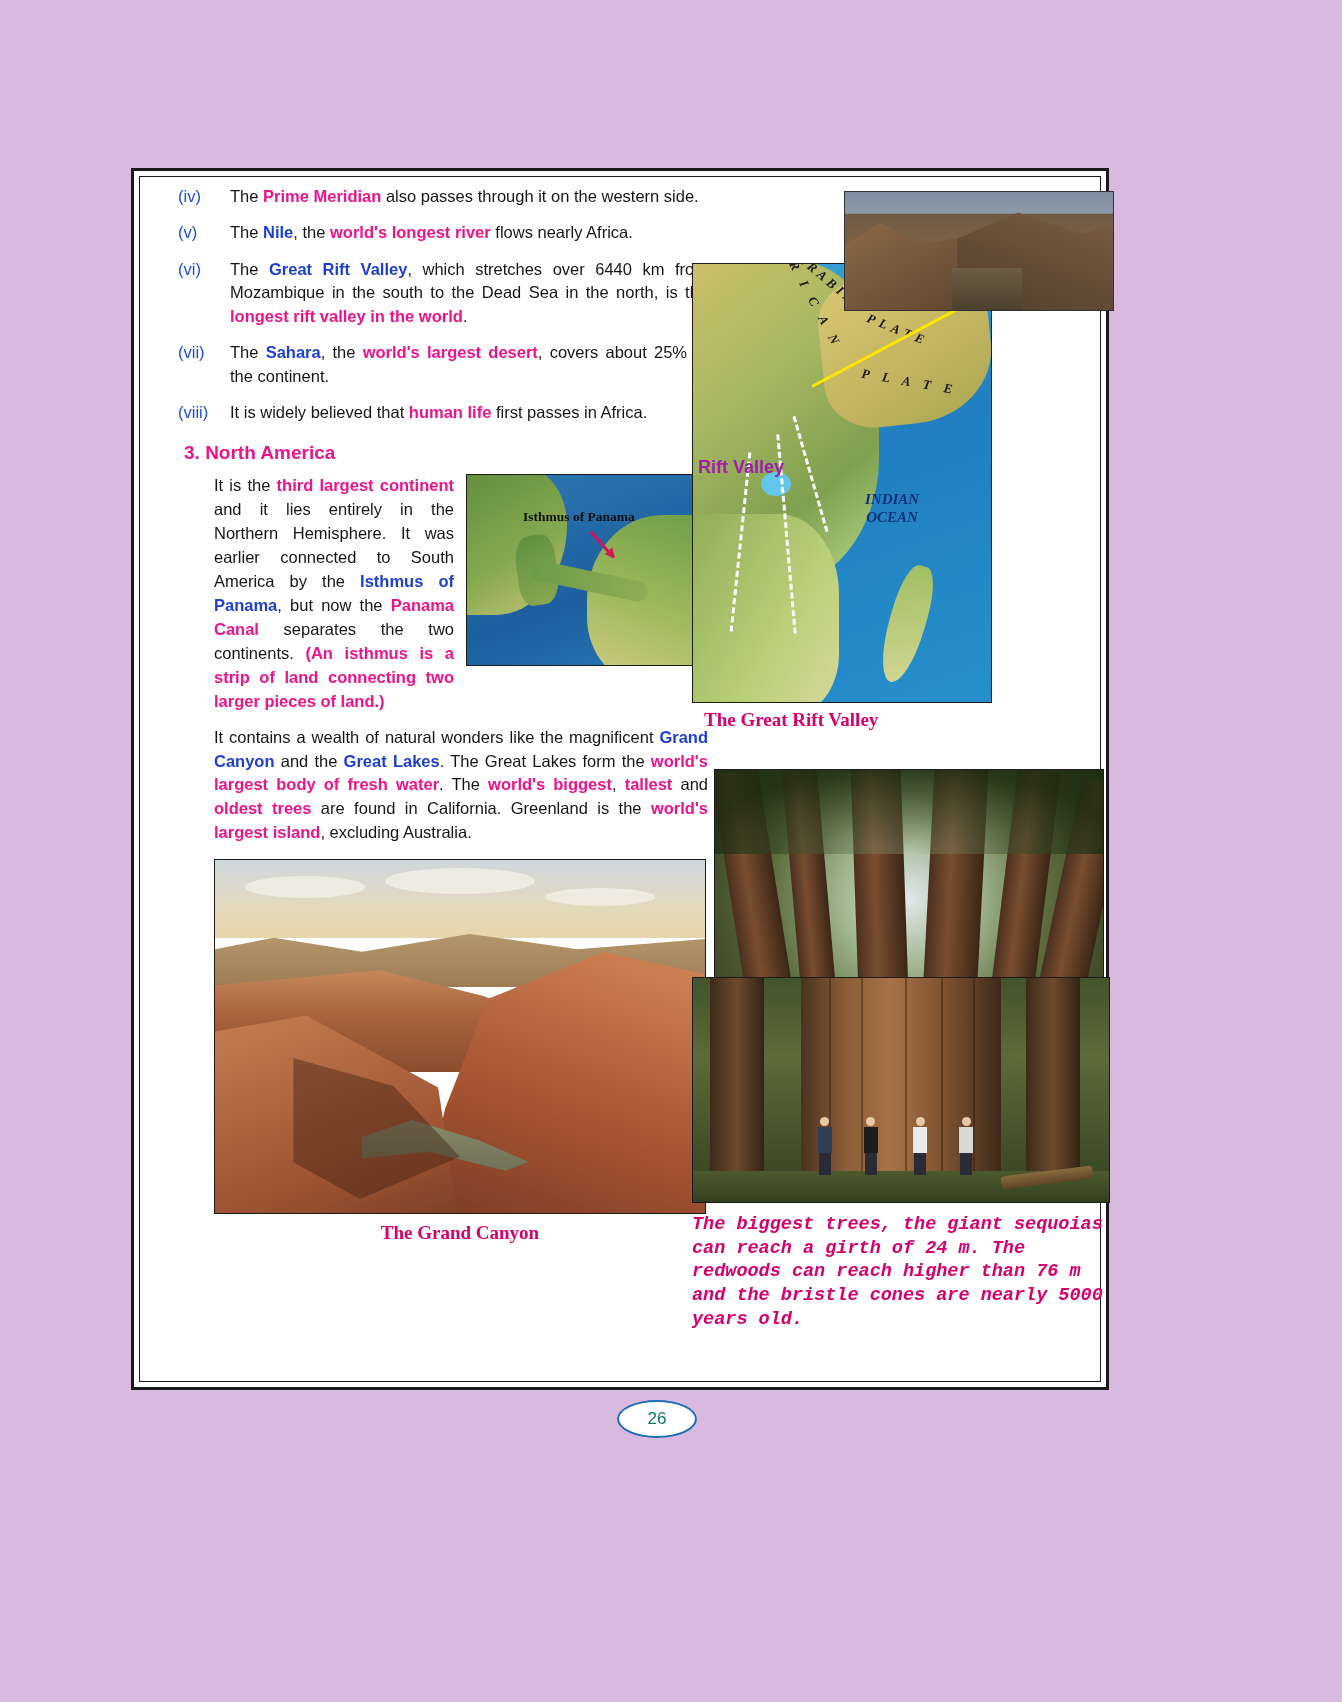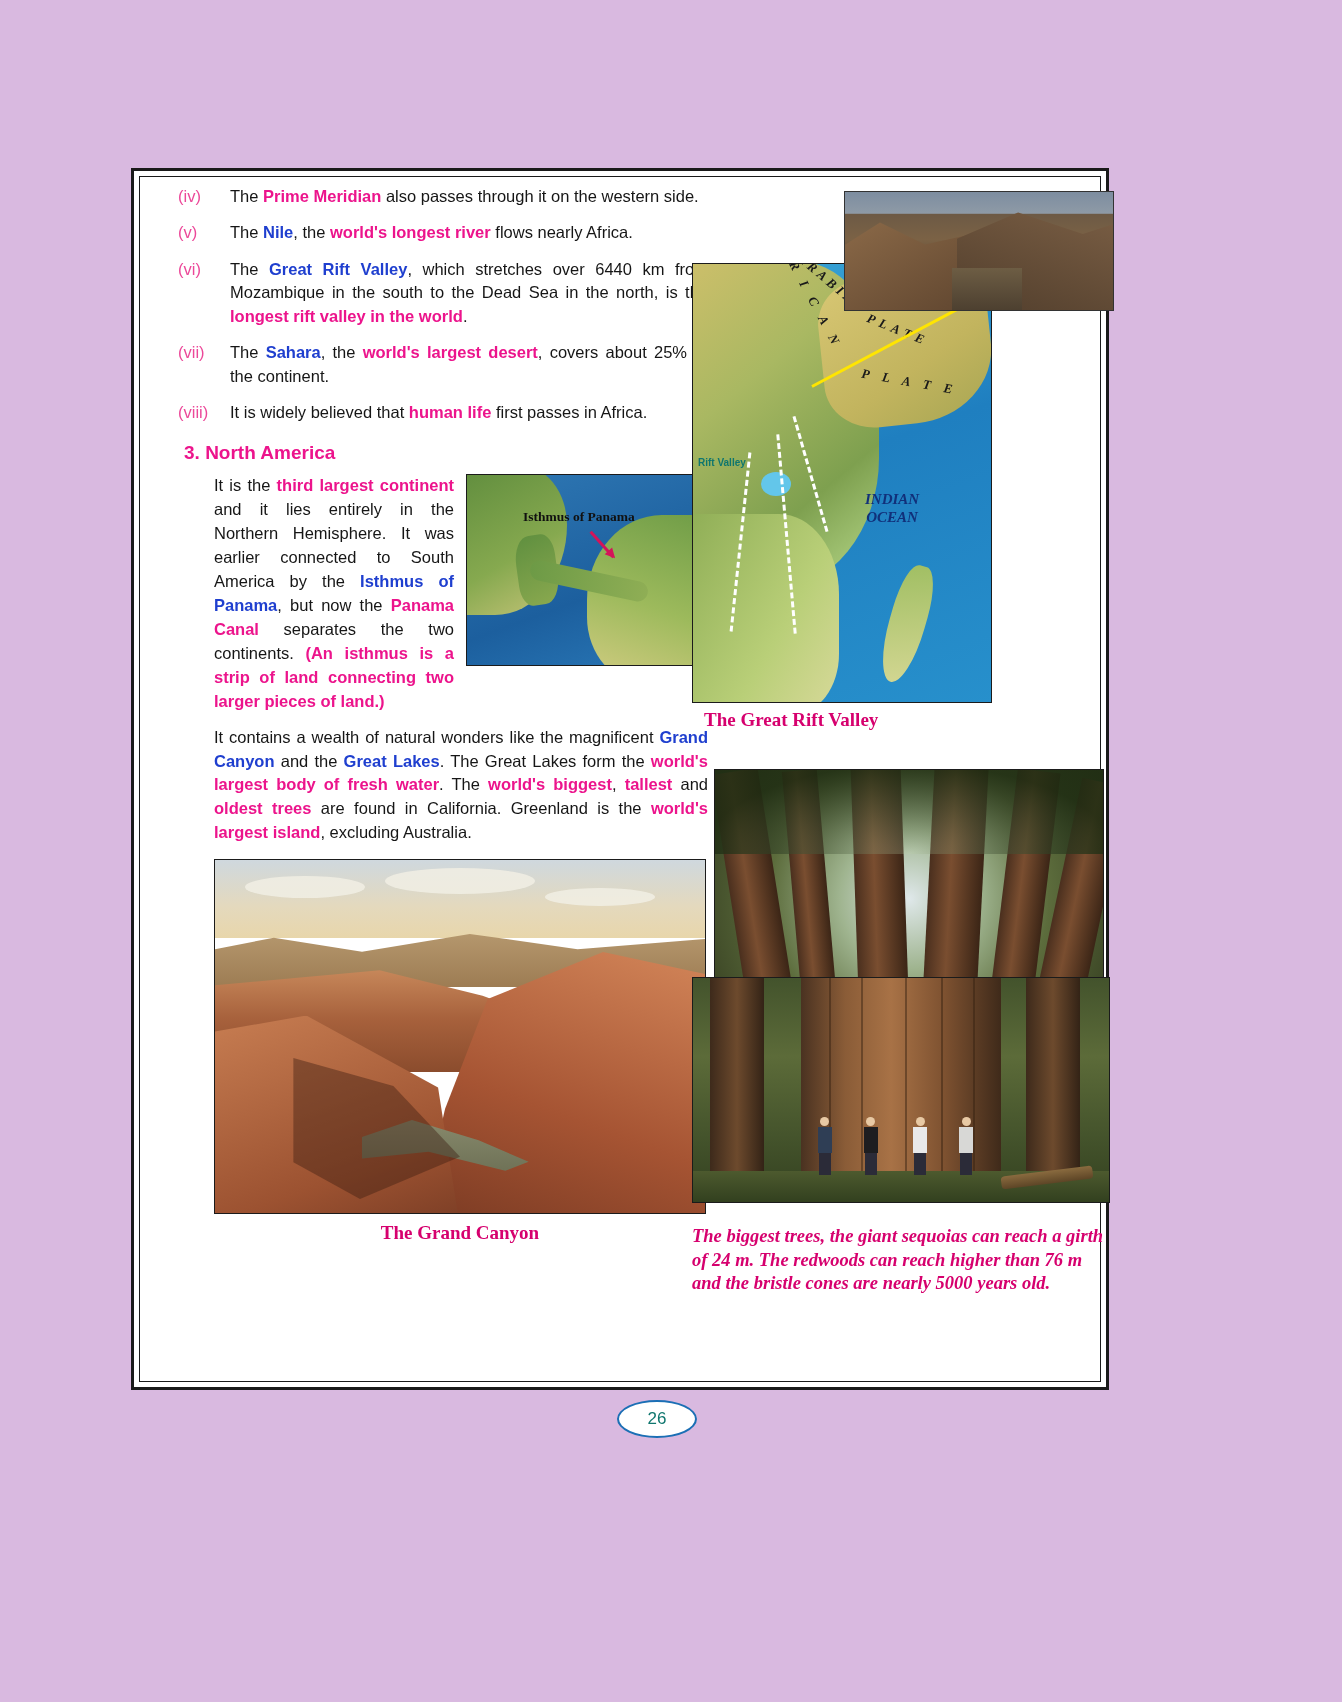--- a/index.html
+++ b/index.html
@@ -50,21 +50,21 @@
     display: flex;
     margin-bottom: 13px;
     font-size: 16.5px;
     line-height: 1.42;
     color: #161616;
   }
   .li-mark {
     width: 52px;
     flex: 0 0 52px;
     text-align: left;
-    color: #ec4899;
+    color: #1d4ed8;
   }
   .li-body {
     flex: 1 1 auto;
     text-align: justify;
   }
   .blue {
     color: #1f3fcf;
     font-weight: bold;
     margin-top: 16px;
   }
@@ -237,23 +237,23 @@
     font-weight: bold;
     color: #11307a;
     font-size: 15px;
     line-height: 1.2;
     letter-spacing: 0;
     text-align: center;
   }
   .rift-tag {
     position: absolute;
     left: 4px; top: 194px;
-    font-size: 10px;
-    font-weight: bold;
-    color: #0f766e;
+    font-size: 18px;
+    font-weight: bold;
+    color: #a21caf;
     background: rgba(255,255,255,0.0);
     z-index: 6;
   }
   .inset-photo {
     position: absolute;
     left: 152px; top: 6px;
     width: 268px; height: 118px;
     border: 1px solid #333;
     overflow: hidden;
     z-index: 7;
@@ -603,19 +603,19 @@
             <div class="legs"></div>
           </div>
           <div class="person p4">
             <div class="head"></div>
             <div class="body"></div>
             <div class="legs"></div>
           </div>
         </div>
       </div>
 
-      <div class="caption caption-left" style="margin-top:22px; width:418px;">The biggest trees, the giant sequoias can reach a girth of 24 m. The redwoods can reach higher than 76 m and the bristle cones are nearly 5000 years  old.</div>
+      <div class="caption caption-left" style="margin-top:10px; width:418px;font-family:Liberation Mono, monospace;">The biggest trees, the giant sequoias can reach a girth of 24 m. The redwoods can reach higher than 76 m and the bristle cones are nearly 5000 years  old.</div>
     </div>
 
   </div>
 </div>
 
 <div class="pagenum">26</div>
 
 </body></html>

